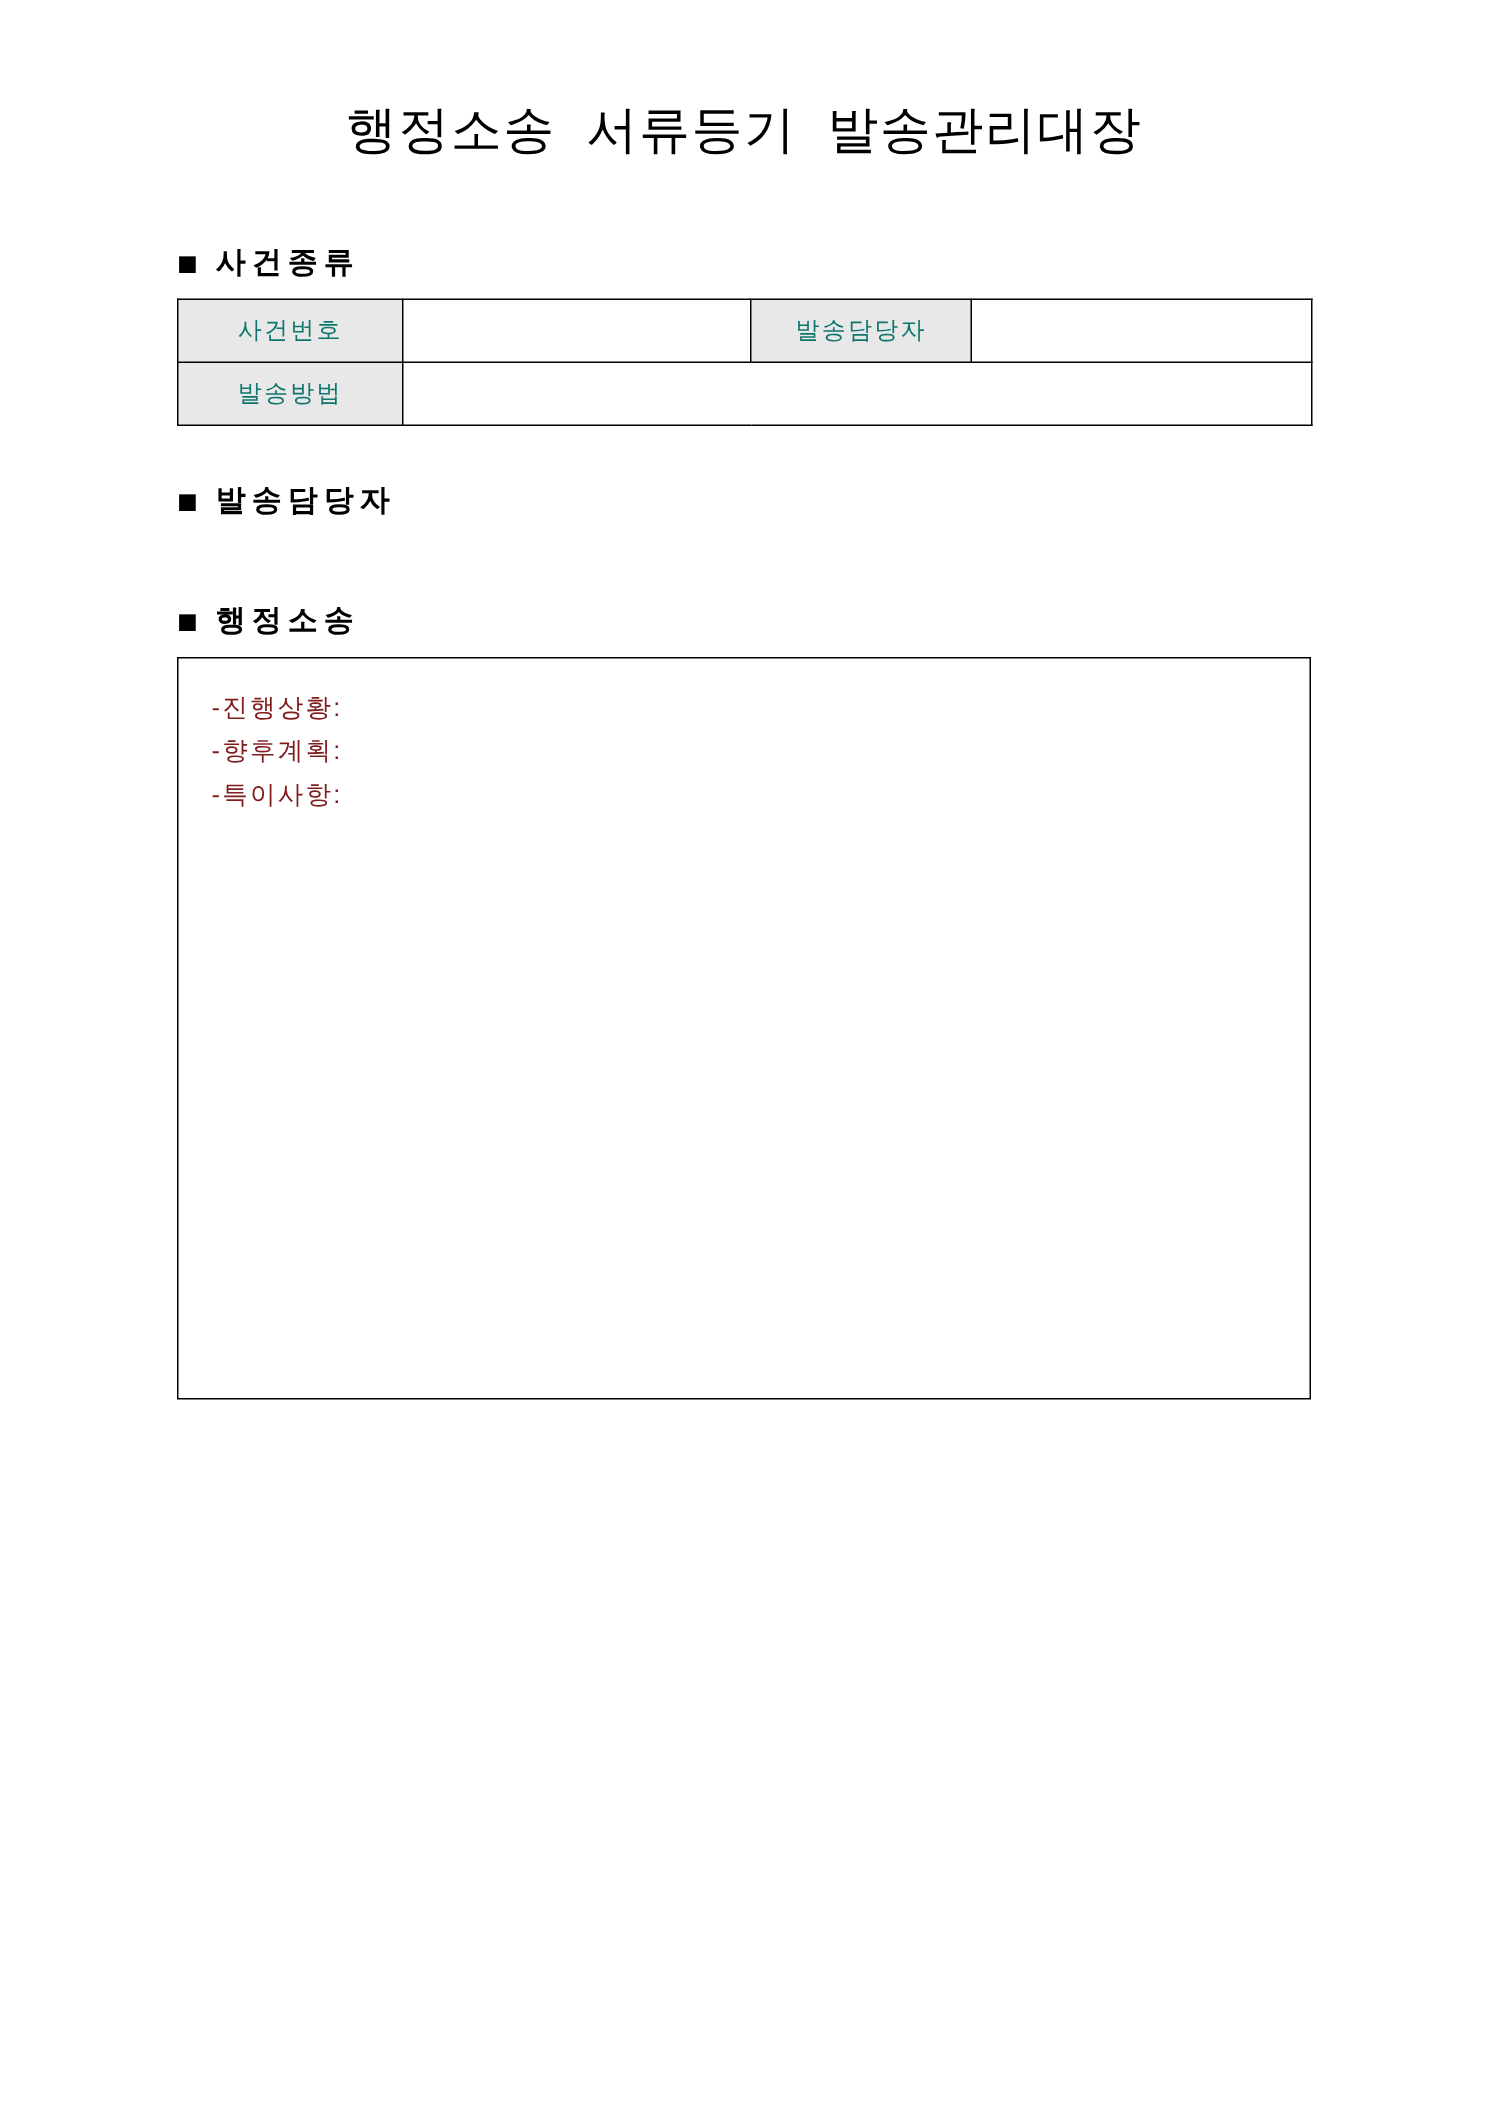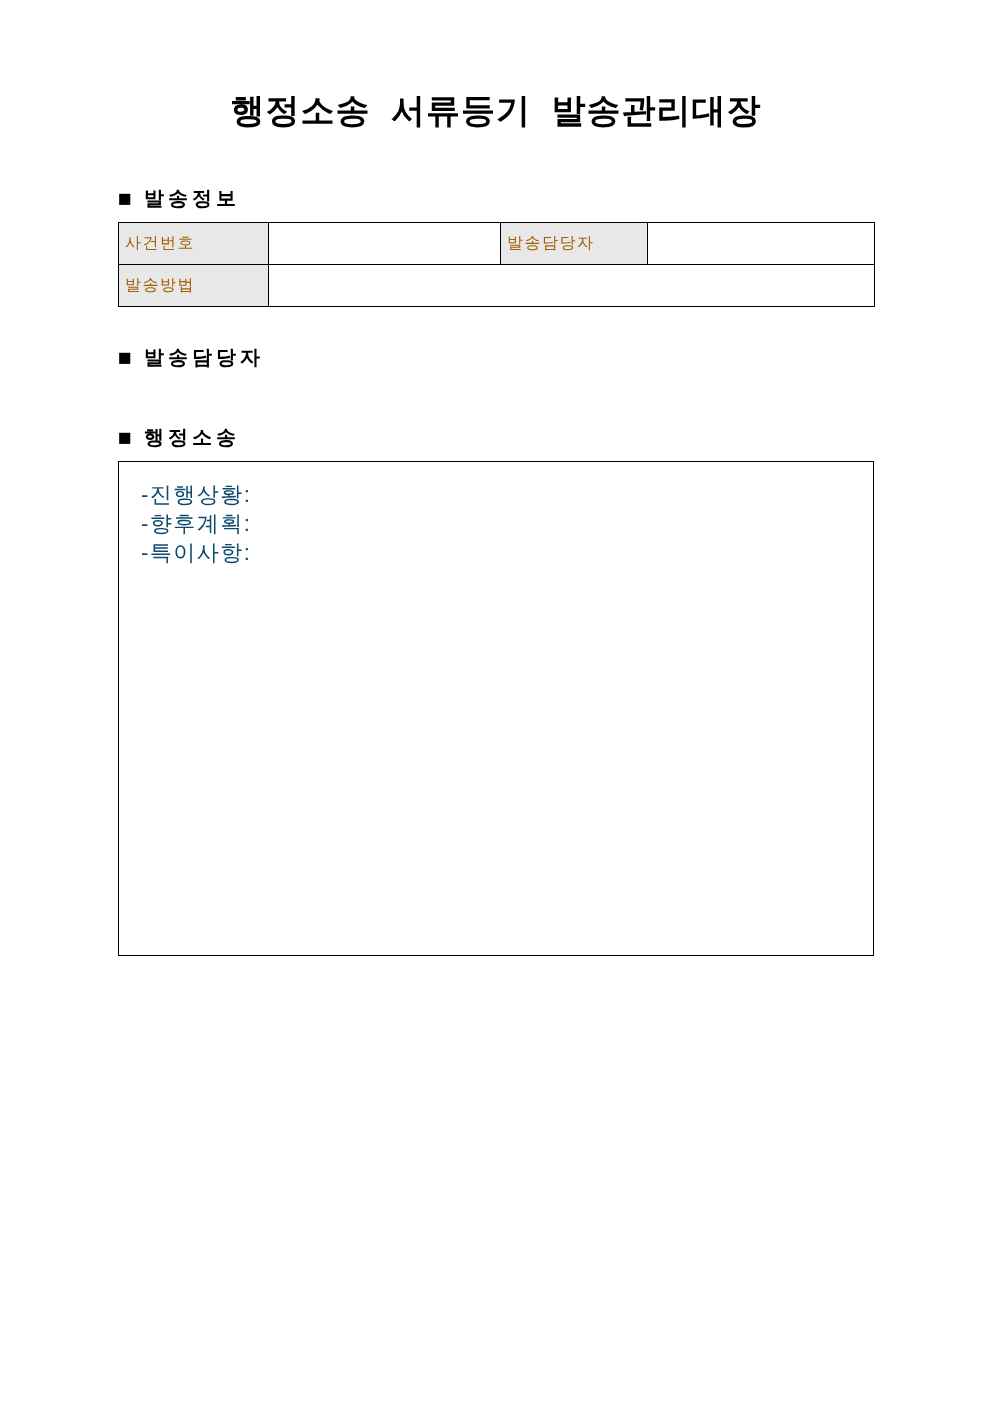--- a/index.html
+++ b/index.html
@@ -12,24 +12,24 @@
     margin: 0 auto;
   }
   .page {
     width: 992px;
     height: 1403px;
     padding: 0 118px;
     background: #ffffff;
     overflow: hidden;
   }
   .doc-title {
-    padding-top: 90px;
+    padding-top: 67px;
     text-align: center;
     font-size: 34px;
-    font-weight: 700;
+    font-weight: 400;
     letter-spacing: 1px;
     word-spacing: 10px;
     line-height: 40px;
     white-space: nowrap;
   }
   .section-heading {
     display: flex;
     align-items: center;
     line-height: 24px;
     height: 24px;
@@ -58,53 +58,54 @@
   table.form-table.ship { margin-top: 16px; }
   table.form-table td {
     border: 1px solid #000000;
     height: 42px;
     padding: 0 6px;
     font-size: 16px;
     vertical-align: middle;
   }
   td.label-cell {
     background: #e8e8e8;
+    text-align: center;
     letter-spacing: 1.5px;
-    color: #a16207;
+    color: #0f766e;
     font-weight: 400;
   }
   td.value-cell {
     background: #ffffff;
   }
 
   .progress-box {
     margin-top: 12px;
     width: 756px;
     height: 495px;
     border: 1px solid #000000;
     padding: 18px 16px 0 22px;
     background: #ffffff;
   }
   .progress-line {
-    font-size: 22px;
+    font-size: 17px;
     line-height: 29px;
     letter-spacing: 1.5px;
-    color: #0c4a6e;
+    color: #7f1d1d;
   }
 </style>
 </head>
 <body>
 
 <div class="page">
 
   <div class="doc-title">행정소송 서류등기 발송관리대장</div>
 
   <div class="section-heading heading-basic">
     <span class="marker">■</span>
-    <span class="heading-text">발송정보</span>
+    <span class="heading-text">사건종류</span>
   </div>
 
   <table class="form-table basic">
     <colgroup>
       <col style="width:150px">
         <col style="width:232px">
         <col style="width:147px">
         <col style="width:227px">
     </colgroup>
     <tbody>

